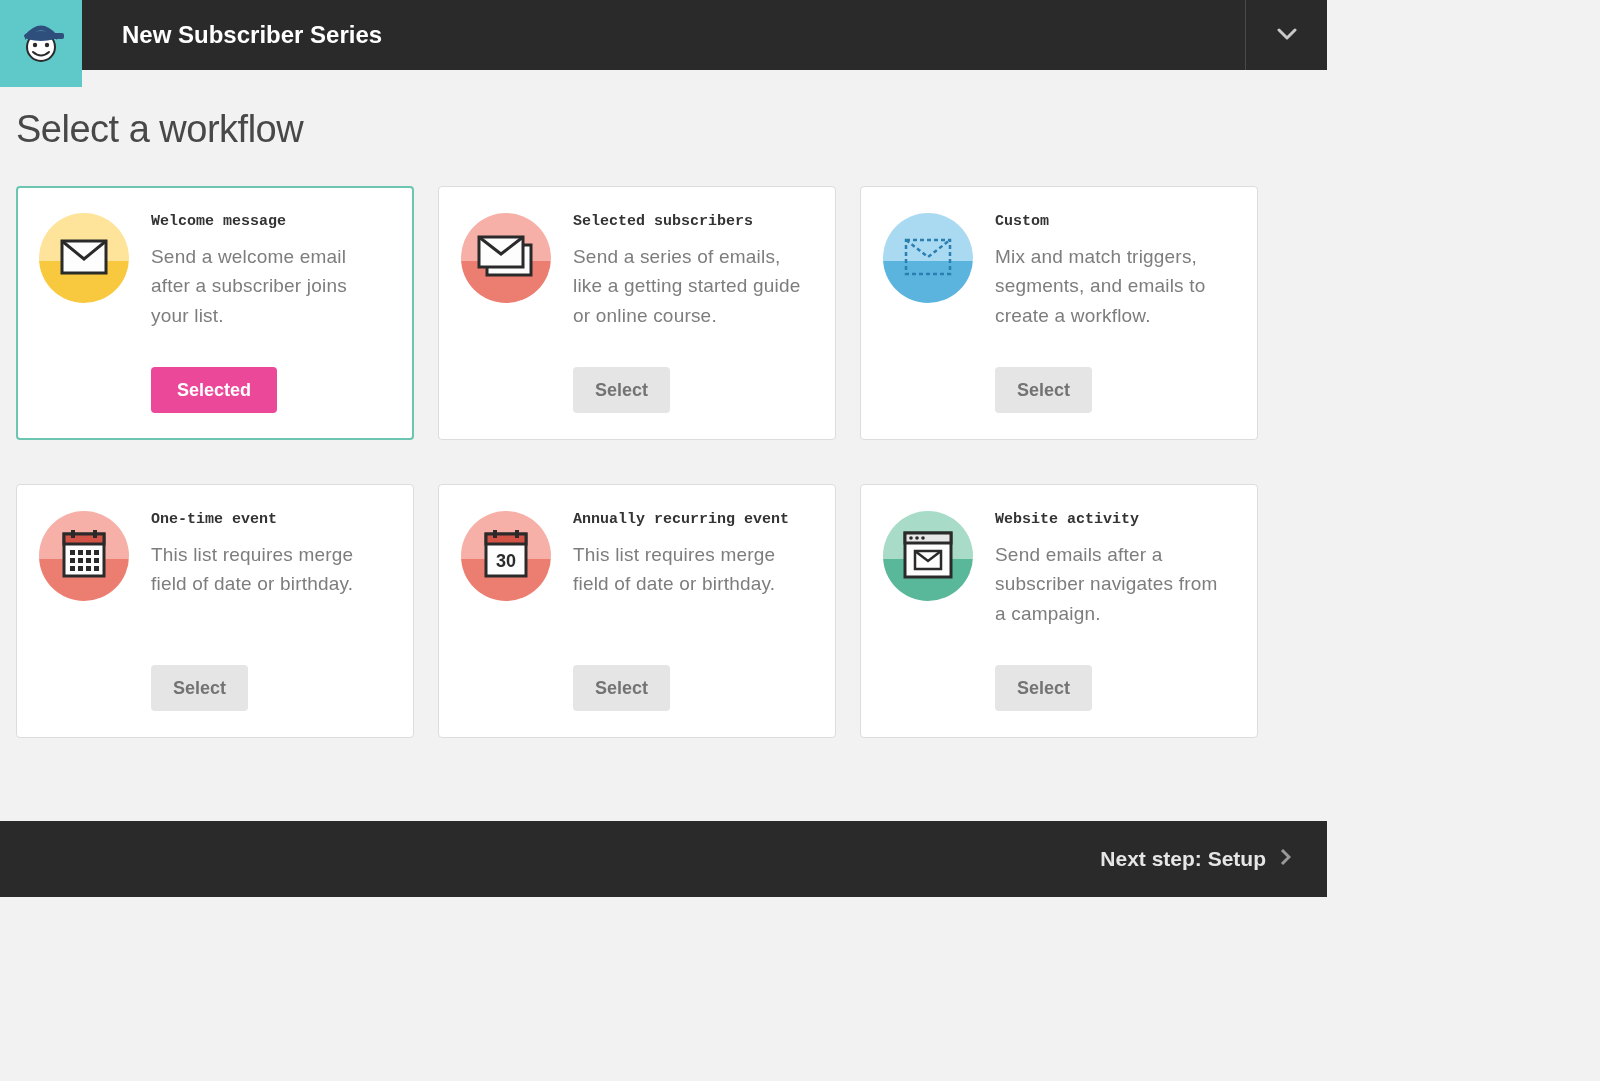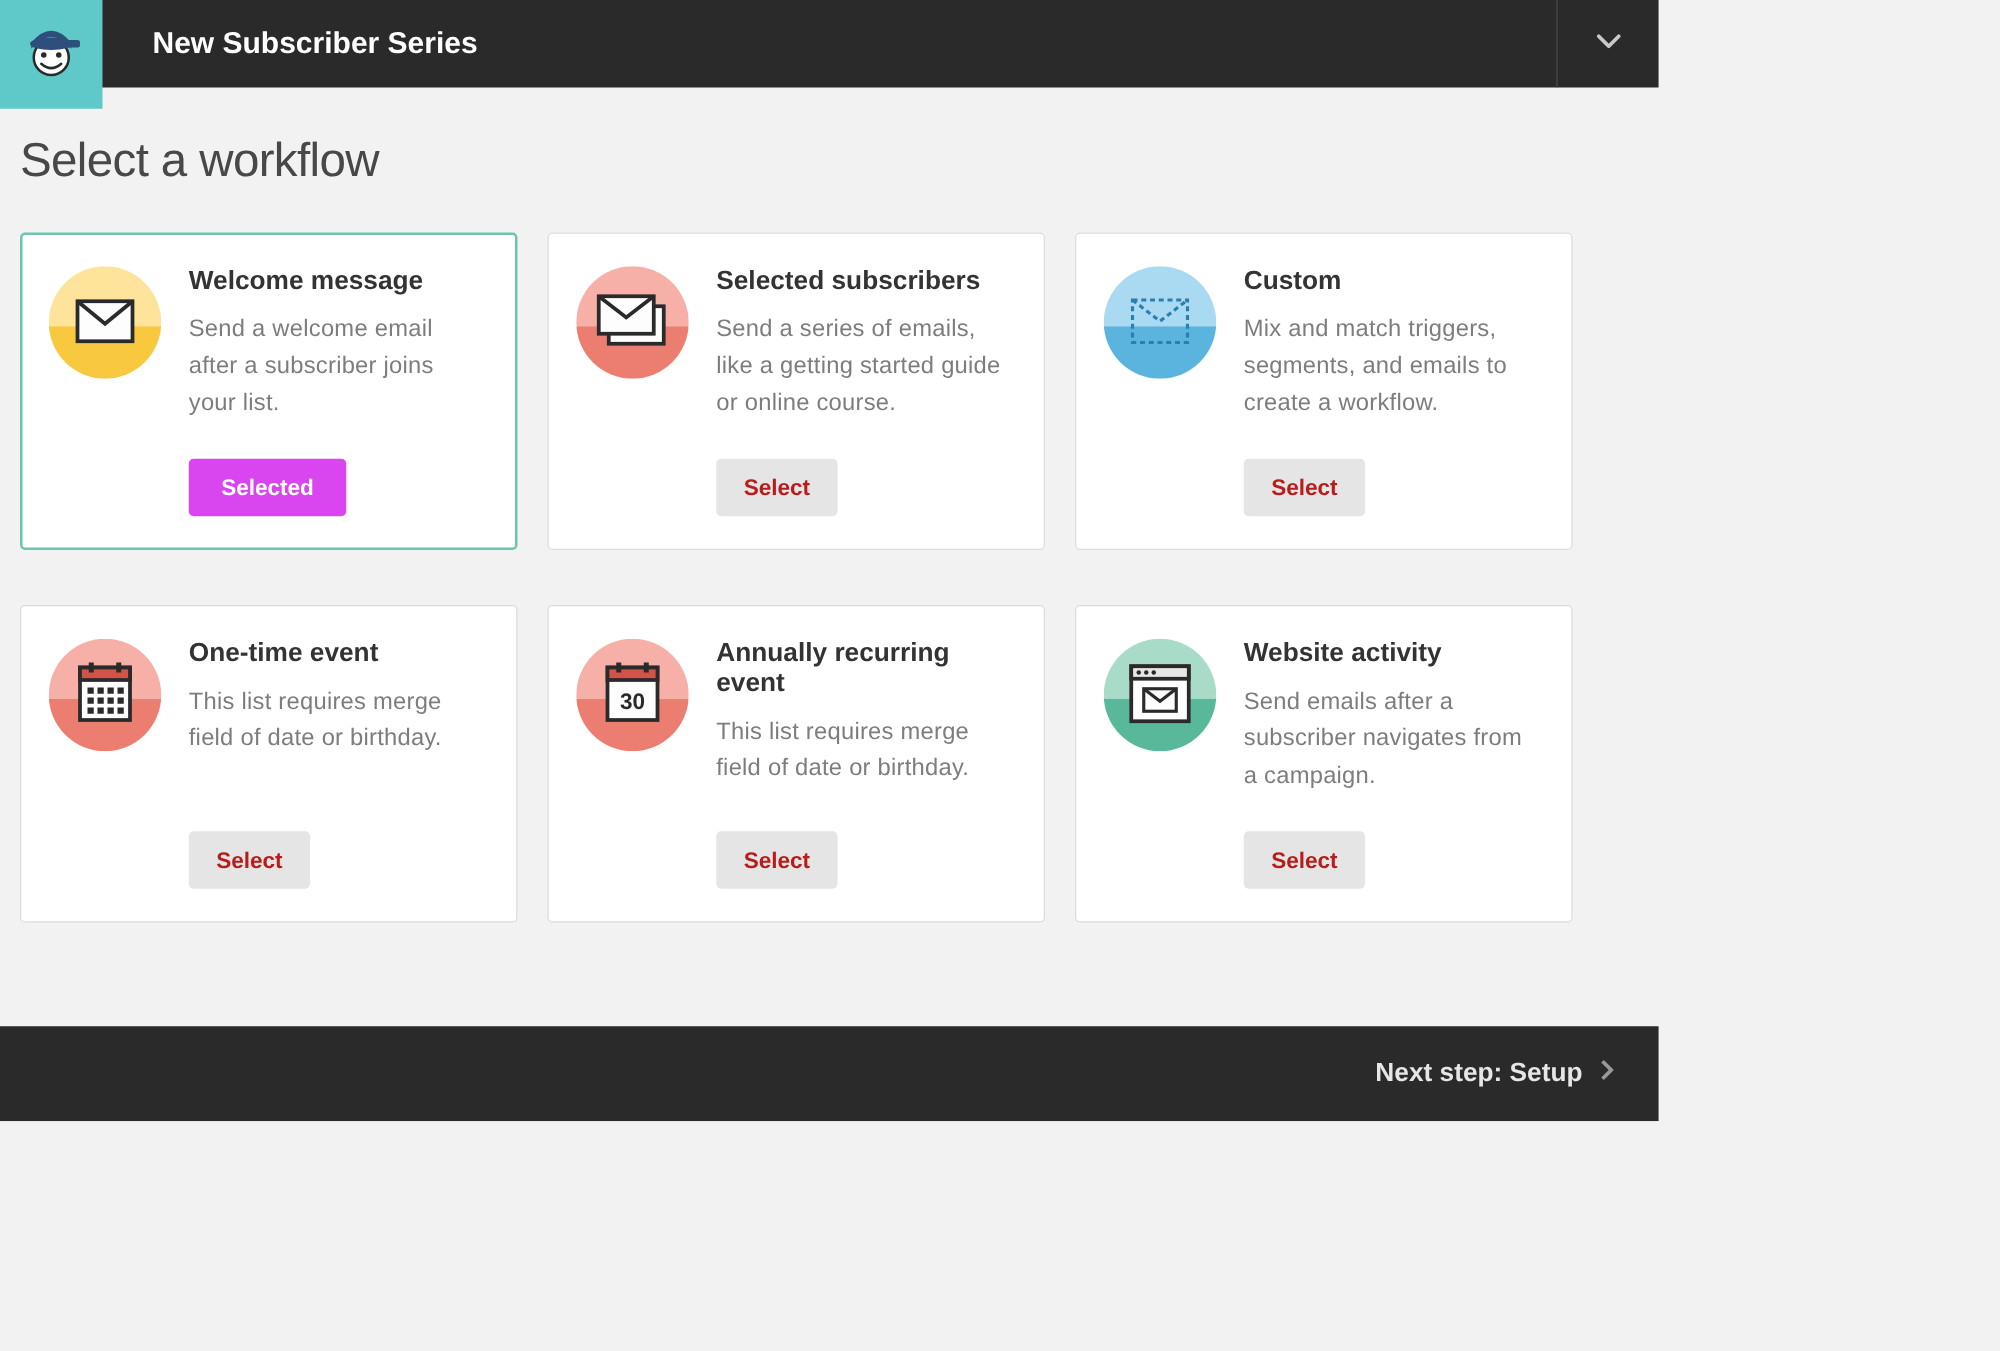--- a/index.html
+++ b/index.html
@@ -90,50 +90,51 @@
     .icon-circle {
       width: 90px; height: 90px;
       position: relative;
     }
     .content-col {
       padding-left: 22px;
       display: flex;
       flex-direction: column;
     }
     .card-title {
-      font-size: 21px;
+      font-size: 15px;
       font-weight: 600;
       color: #333;
       margin-bottom: 12px;
+      font-family: Liberation Mono, monospace;
     }
     .card-desc {
       font-size: 19px;
       line-height: 1.55;
       color: #7d7d7d;
       letter-spacing: 0.2px;
       flex: 1;
     }
     .btn {
       display: inline-flex;
       align-items: center;
       justify-content: center;
       height: 46px;
       padding: 0 22px;
       border: none;
       border-radius: 4px;
       background: #e5e5e5;
-      color: #b91c1c;
+      color: #737373;
       font-size: 18px;
       font-weight: 600;
       cursor: pointer;
       width: fit-content;
       margin-top: 6px;
     }
     .btn.primary {
-      background: #d946ef;
+      background: #ec4899;
       color: #fff;
       padding: 0 26px;
     }
     
     .bottombar {
       position: absolute;
       left: 0; right: 0; bottom: 0;
       height: 76px;
       background: #2a2a2a;
       display: flex;

